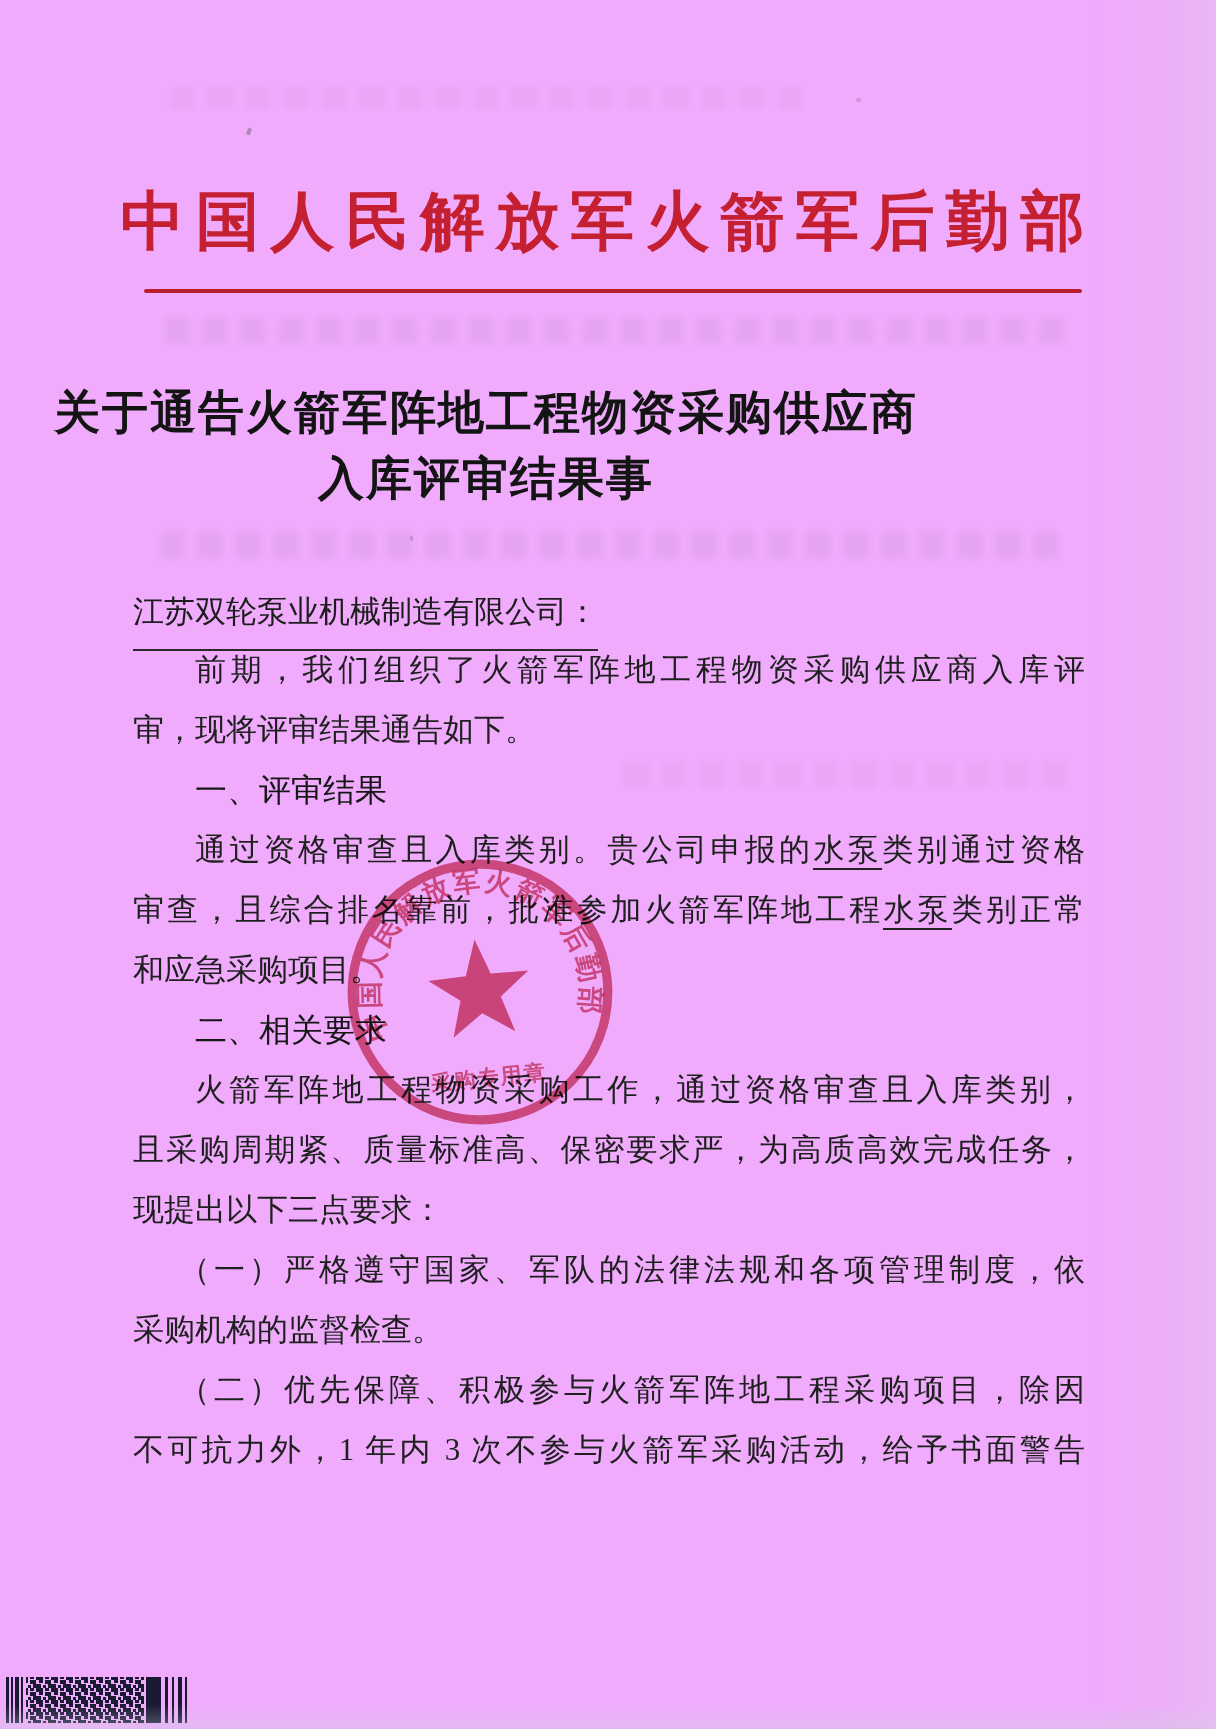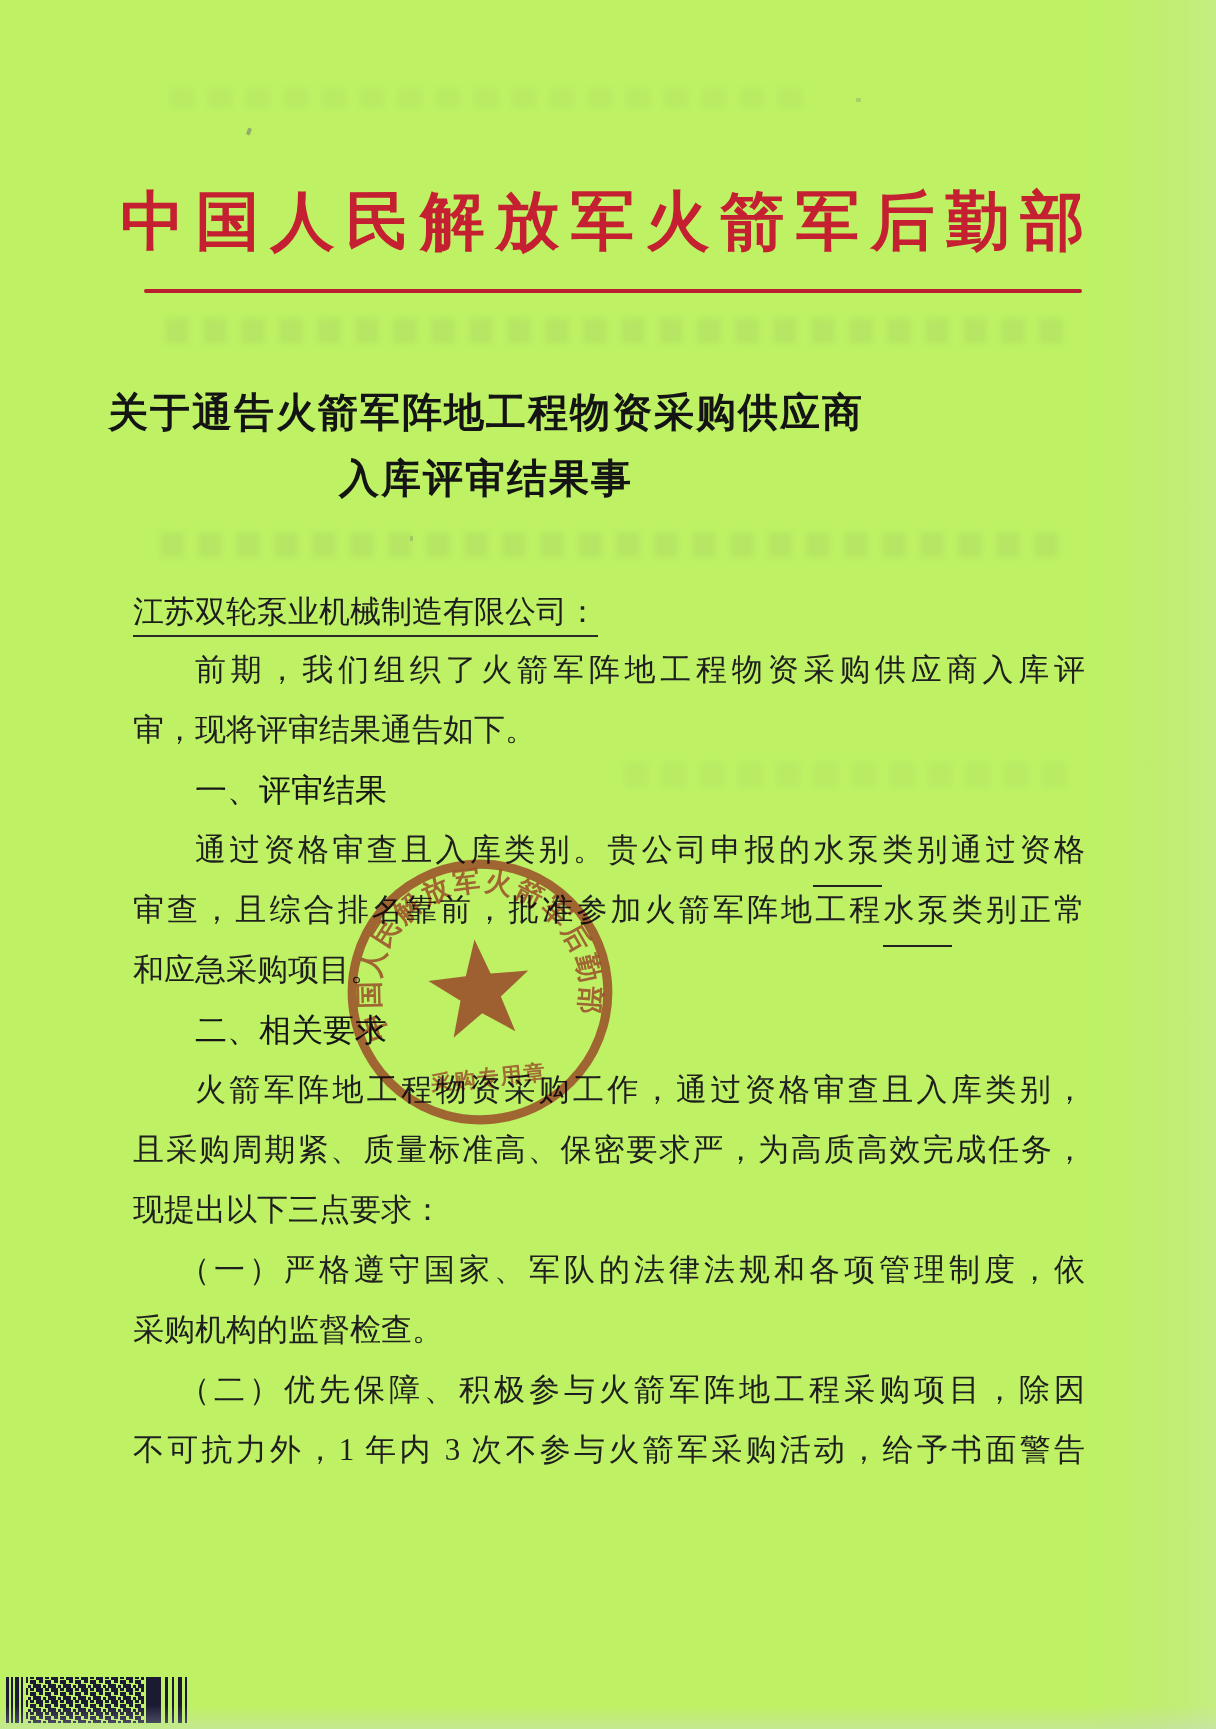--- a/index.html
+++ b/index.html
@@ -1,55 +1,55 @@
 <!DOCTYPE html>
 <html><head>
 <meta charset="utf-8">
 <style>
   html,body{margin:0;padding:0;background:#f7f7f5;}
   .page{
     position:relative;width:1216px;height:1729px;margin:0 auto;
-    background:#bef264;overflow:hidden;
+    background:#f0abfc;overflow:hidden;
     font-family:"Liberation Serif","DejaVu Serif",serif;color:#222;
   }
   
   .org-header{
     position:absolute;left:0;top:178px;width:1216px;text-align:center;
     font-size:64px;font-weight:700;letter-spacing:11px;color:#c42031;
     font-family:"Liberation Serif","DejaVu Serif",serif;
   }
   .header-rule{
     position:absolute;left:144px;top:289px;width:938px;height:4px;
     background:#b91f2e;border-radius:2px;
   }
   
   .doc-title{
     position:absolute;left:0;top:380px;width:972px;text-align:center;
-    font-size:40px;font-weight:700;line-height:66px;letter-spacing:2px;color:#141414;
+    font-size:46px;font-weight:700;line-height:66px;letter-spacing:2px;color:#141414;
   }
   
   .addressee{
     position:absolute;left:133px;top:592px;
     font-size:31px;line-height:40px;color:#1d1d1d;
-    border-bottom:2px solid #2a2a2a;padding-bottom:3px;
+    border-bottom:2px solid #2a2a2a;padding-bottom:17px;
   }
   
   .body-text{
     position:absolute;left:133px;top:640px;width:952px;
     font-size:31px;color:#1f1f1f;
   }
   .line{height:60px;line-height:60px;white-space:nowrap;}
   .line.justify{text-align:justify;text-align-last:justify;white-space:normal;}
   .line.indent{text-indent:62px;}
   .line.indent-paren{text-indent:46px;font-family:Liberation Serif, serif;}
   .heading{
     font-family:"Liberation Sans","DejaVu Sans",sans-serif;
     font-weight:400;font-size:32px;color:#161616;
   }
-  .uterm{border-bottom:2px solid #222;padding-bottom:18px;}
+  .uterm{border-bottom:2px solid #222;padding-bottom:1px;}
   
   .seal{
     position:absolute;left:338px;top:850px;width:284px;height:284px;
     mix-blend-mode:multiply;opacity:.88;transform:rotate(-6deg);
   }
   
   .bleed{
     position:absolute;
     background:repeating-linear-gradient(90deg,
       rgba(75,80,95,.16) 0 24px, rgba(75,80,95,0) 24px 38px);

